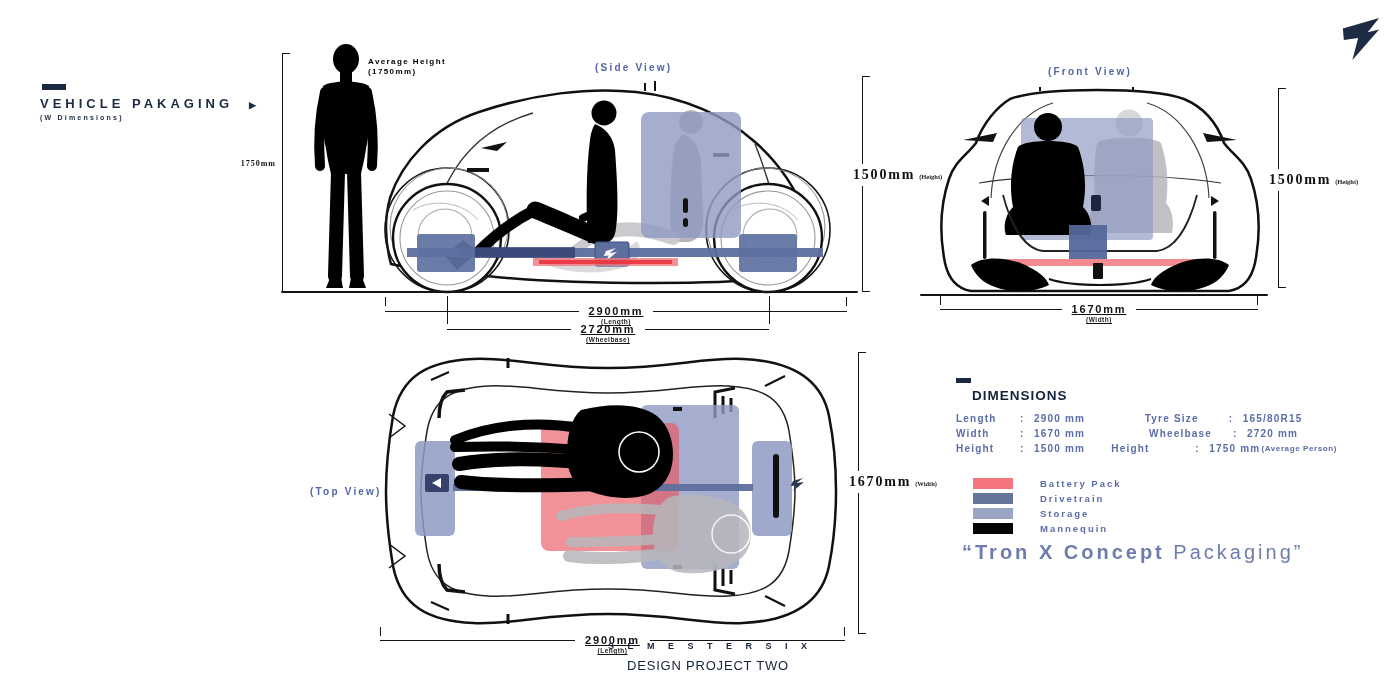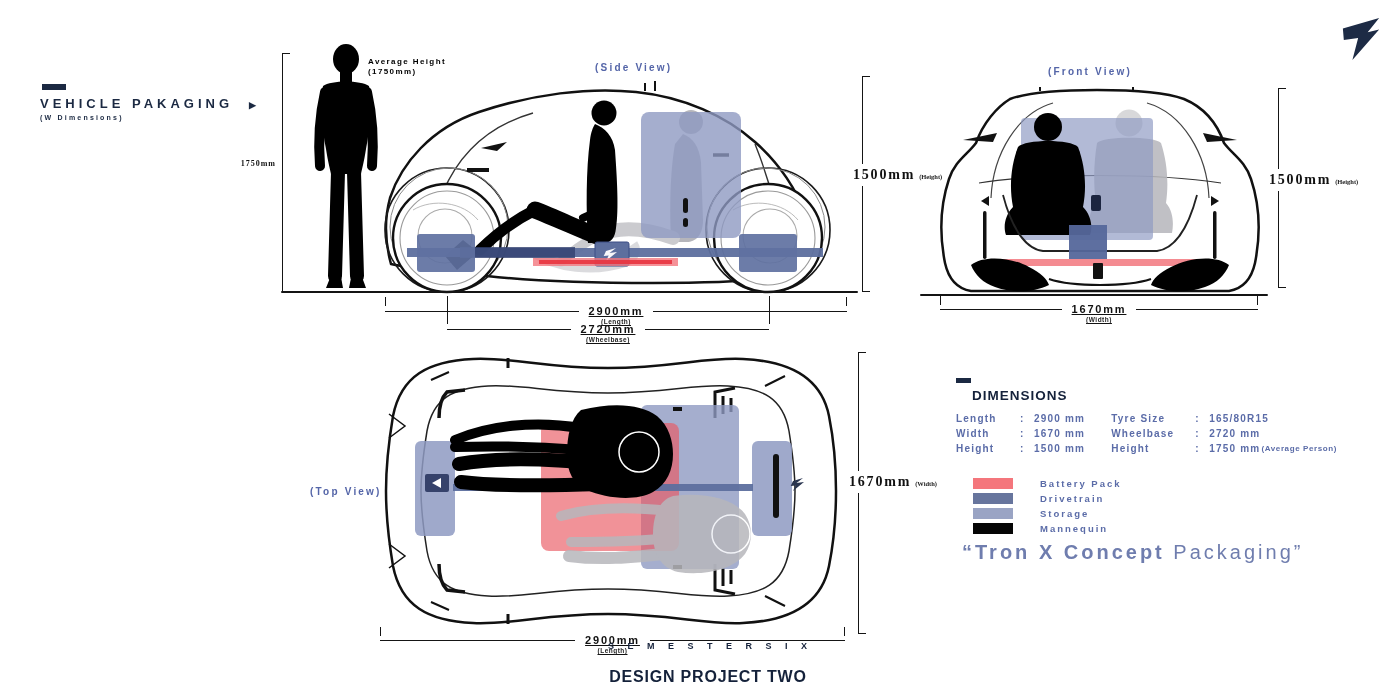--- a/index.html
+++ b/index.html
@@ -40,41 +40,41 @@
   .dim-v.label-left .dv-label b{font-size:8px;letter-spacing:1px;}
 
   .vtick{position:absolute;width:1.3px;background:#151515;}
   .ground{position:absolute;height:2px;background:#141414;border-radius:2px;}
 
   
   #dimensions-panel{left:956px;top:378px;}
   .panel-dash{width:15px;height:5px;background:#1b2942;margin-bottom:5px;}
   .panel-title{font-size:13.5px;font-weight:bold;letter-spacing:1px;color:#14213a;padding-left:16px;}
   .panel-cols{display:flex;gap:26px;margin-top:10px;}
-  .panel-col{display:flex;flex-direction:column;gap:4px;}
+  .panel-col{display:flex;flex-direction:column;gap:4px;align-items:center;}
   .dim-row{display:flex;font-size:10px;font-weight:bold;letter-spacing:1.2px;color:#5b6ca8;line-height:11px;white-space:nowrap;}
   .panel-col.left .k{width:64px;}
   .panel-col.right .k{width:84px;}
   .dim-row .c{width:14px;}
   .dim-row .note{font-size:8px;letter-spacing:.6px;margin-left:1px;}
 
   
   #legend{left:973px;top:477px;display:flex;flex-direction:column;gap:3px;}
   .legend-row{display:flex;align-items:center;height:12px;}
   .legend-swatch{width:40px;height:11px;margin-right:27px;}
   .legend-label{font-size:9.5px;font-weight:bold;letter-spacing:2px;color:#5b6ca8;white-space:nowrap;}
 
   
   #quote{left:962px;top:541px;font-size:20px;letter-spacing:3px;color:#6f7dae;white-space:nowrap;}
   #quote .q-bold{font-weight:bold;}
 
   
   #footer{left:608px;top:641px;width:200px;text-align:center;color:#14213a;}
   .footer-line1{font-size:9px;font-weight:600;letter-spacing:5.5px;white-space:nowrap;}
-  .footer-line2{font-size:16px;font-weight:bold;letter-spacing:.8px;margin-top:17px;white-space:nowrap;}
+  .footer-line2{font-size:13px;font-weight:normal;letter-spacing:.8px;margin-top:7px;white-space:nowrap;}
 </style>
 </head>
 <body>
 
 <div id="page">
 
   <div class="abs" id="title-block">
     <div class="title-dash"></div>
     <div class="page-title"><span>VEHICLE PAKAGING</span><span class="title-arrow">▶</span></div>
     <div class="page-subtitle">(W Dimensions)</div>

